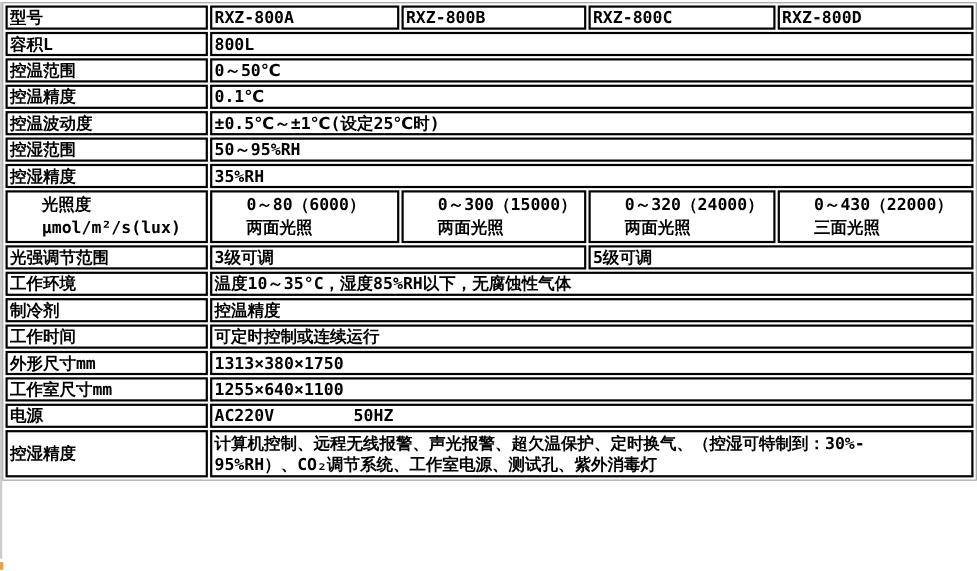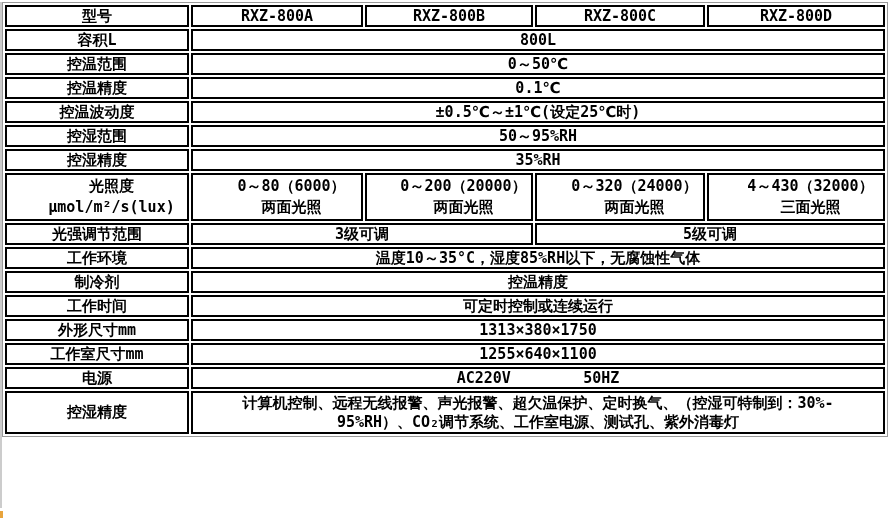--- a/index.html
+++ b/index.html
@@ -16,21 +16,21 @@
     border-collapse:separate;border-spacing:2px;
     table-layout:fixed;width:884px;
     border:1px solid var(--outer);
     background:var(--bg);
   }
   col.c0{width:184px;} col.c1{width:172px;} col.c2{width:168px;} col.c3{width:170px;} col.c4{width:178px;}
   td{
     box-sizing:border-box;
     border:2px solid var(--border);
     height:22px;
-    text-align:center;vertical-align:middle;
+    text-align:left;vertical-align:middle;
     font-weight:bold;font-size:15px;line-height:18px;
     white-space:pre-wrap;
     padding:0 2px;
     overflow:hidden;
   }
   tr.tall td{height:48px;line-height:21px;padding-left:31px;}
   tr.tall2 td{height:43px;line-height:19px;}
   .left-edge{position:absolute;left:0;top:2px;width:2px;height:506px;background:#cccccc;}
   .cursor-mark{position:absolute;left:0;top:511px;width:3px;height:7px;background:var(--artifact);}
 </style>
@@ -75,25 +75,25 @@
     </tr>
     <tr>
       <td>控湿精度</td>
       <td colspan="4">35%RH</td>
     </tr>
     <tr class="tall">
       <td>光照度
 μmol/m²/s(lux)</td>
       <td>0～80（6000）
 两面光照</td>
-      <td>0～200（20000）
+      <td>0～300（15000）
 两面光照</td>
       <td>0～320（24000）
 两面光照</td>
-      <td>4～430（32000）
+      <td>0～430（22000）
 三面光照</td>
     </tr>
     <tr>
       <td>光强调节范围</td>
       <td colspan="2">3级可调</td>
       <td colspan="2">5级可调</td>
     </tr>
     <tr>
       <td>工作环境</td>
       <td colspan="4">温度10～35°C，湿度85%RH以下，无腐蚀性气体</td>

